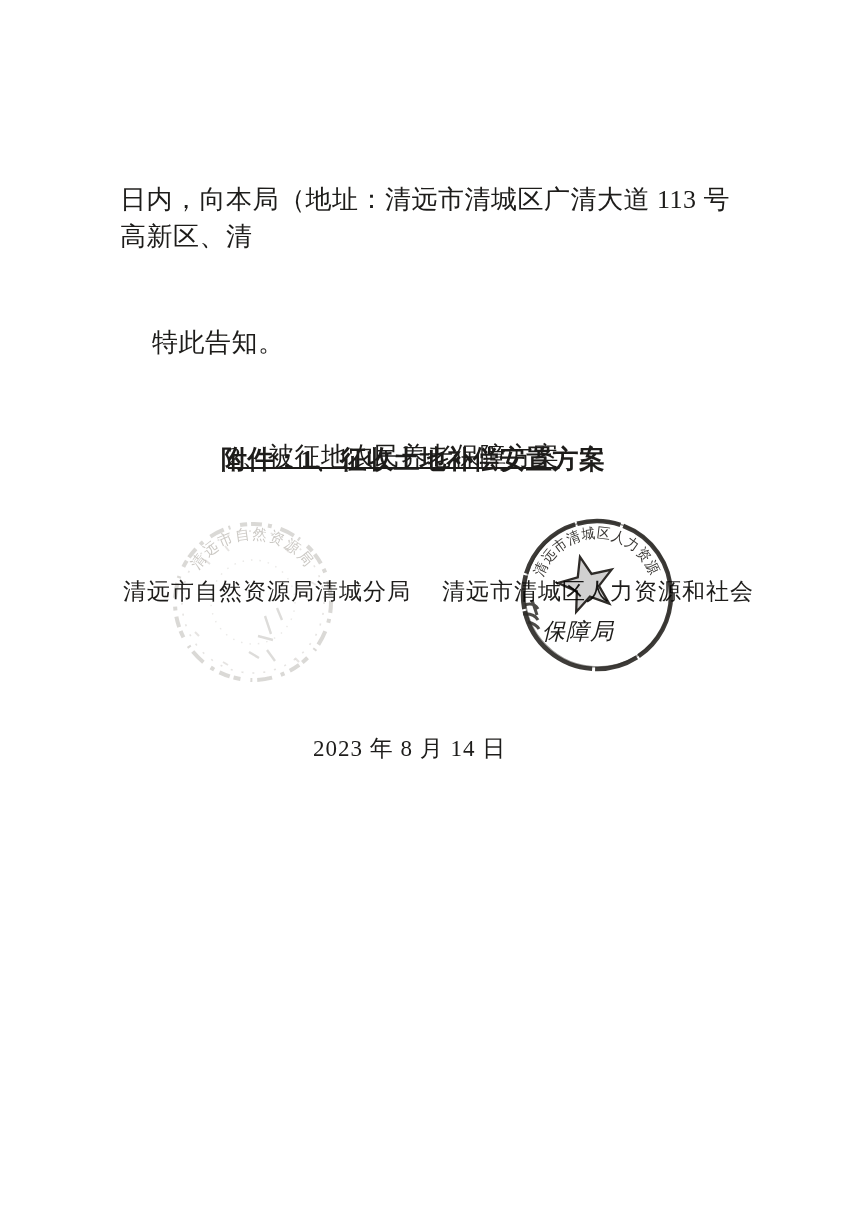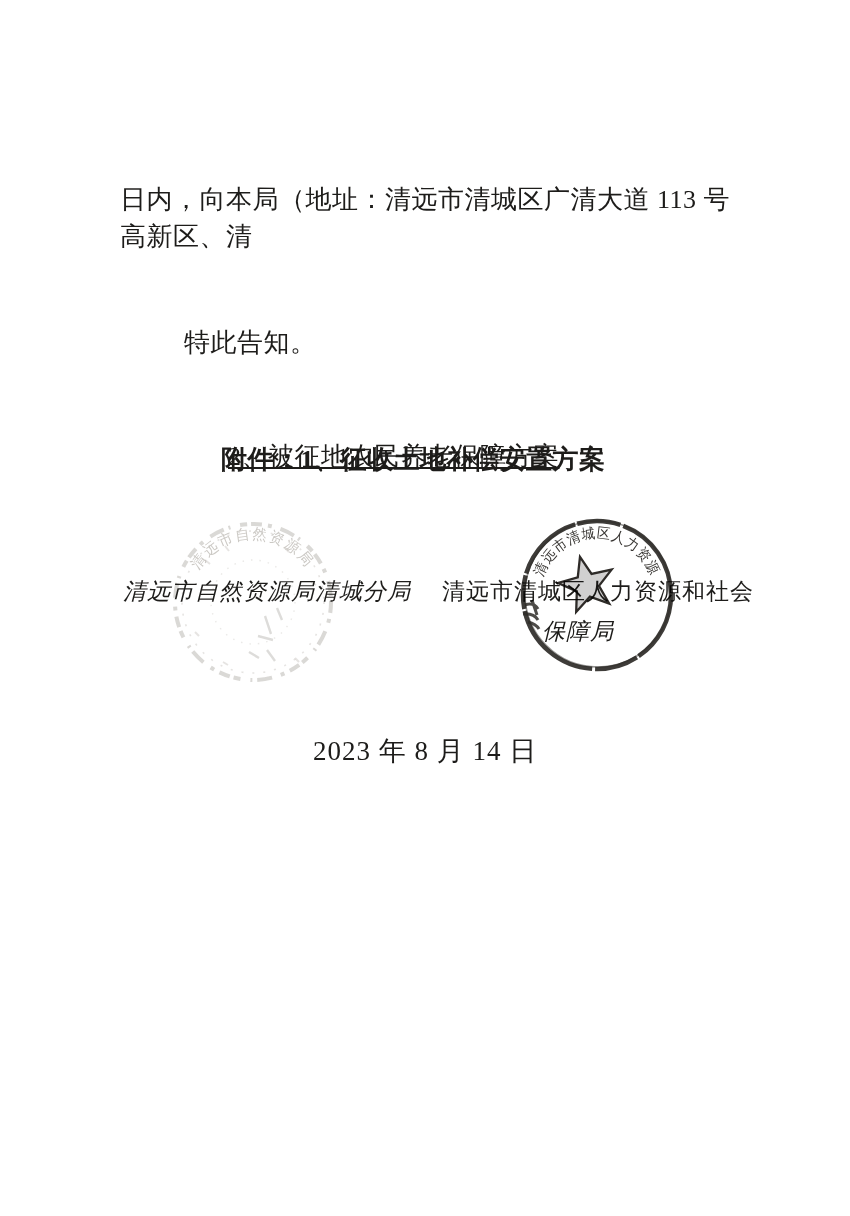--- a/index.html
+++ b/index.html
@@ -13,21 +13,21 @@
     color:#1d1c1a;
   }
   .abs{position:absolute;white-space:pre;}
   .bodyline{
     font-size:26px;
     line-height:37px;
     letter-spacing:0.5px;
   }
   .para{position:absolute;top:181px;left:120px;width:625px;}
   .sig{font-size:23px;letter-spacing:1px;}
-  .datetext{font-size:27px;letter-spacing:1px;}
+  .datetext{font-size:23px;letter-spacing:1px;}
   .seal{position:absolute;}
   .seal-right{mix-blend-mode:multiply;}
   .seal-left{opacity:0.9;}
   .seal text{font-family:"Liberation Serif","DejaVu Serif",serif;}
   .textlayer{position:relative;z-index:2;}
 </style>
 </head>
 <body>
 
 <div class="page" style="color: rgb(29, 28, 26); background: rgb(255, 255, 255);">
@@ -45,28 +45,28 @@
     <path d="M100 104 l6 18 M93 124 l15 4 M102 138 l8 11 M112 96 l5 12 M84 140 l10 6" fill="none" stroke-width="2.4" opacity="0.45" stroke="#aeaaa3"></path>
     <path d="M40 48 l5 4 M60 34 l4 5 M120 36 l4 4 M146 70 l5 3 M30 120 l4 4 M58 150 l5 3 M130 146 l4 4" fill="none" stroke-width="2" opacity="0.35" stroke="#aeaaa3"></path>
   </svg>
 
   <div class="textlayer">
 
     <div class="para">
       <div class="bodyline">日内，向本局（地址：清远市清城区广清大道 113 号高新区、清</div>
     </div>
 
-    <div class="abs bodyline" style="top:324px;left:184px;text-align:center;">特此告知。</div>
+    <div class="abs bodyline" style="top:324px;left:152px;text-align:center;">特此告知。</div>
 
     <div class="abs bodyline" style="top:404px;left:179px;font-weight:bold;">
       <span>附件：</span><span>1、征收土地补偿安置方案</span>
     </div>
     <div class="abs bodyline" style="top:438px;left:228px;text-decoration:underline;">2、被征地农民养老保障方案</div>
 
-    <div class="abs sig" style="top:576px;left:123px;font-style:italic;">清远市自然资源局清城分局</div>
+    <div class="abs sig" style="top:576px;left:123px;">清远市自然资源局清城分局</div>
     <div class="abs sig" style="top:576px;left:442px;">清远市清城区人力资源和社会</div>
     <div class="abs sig" style="top:616px;left:542px;font-style:italic;">保障局</div>
 
     <div class="abs datetext" style="top:733px;left:313px;">2023 年 8 月 14 日</div>
   </div>
 
   <svg class="seal seal-right" style="left:512px;top:510px;z-index:3;" width="172" height="172" viewBox="0 0 172 172">
     <defs>
       <path id="arcR" d="M 30.8 67.4 A 57 57 0 0 1 139.2 67.4"></path>
     </defs>

